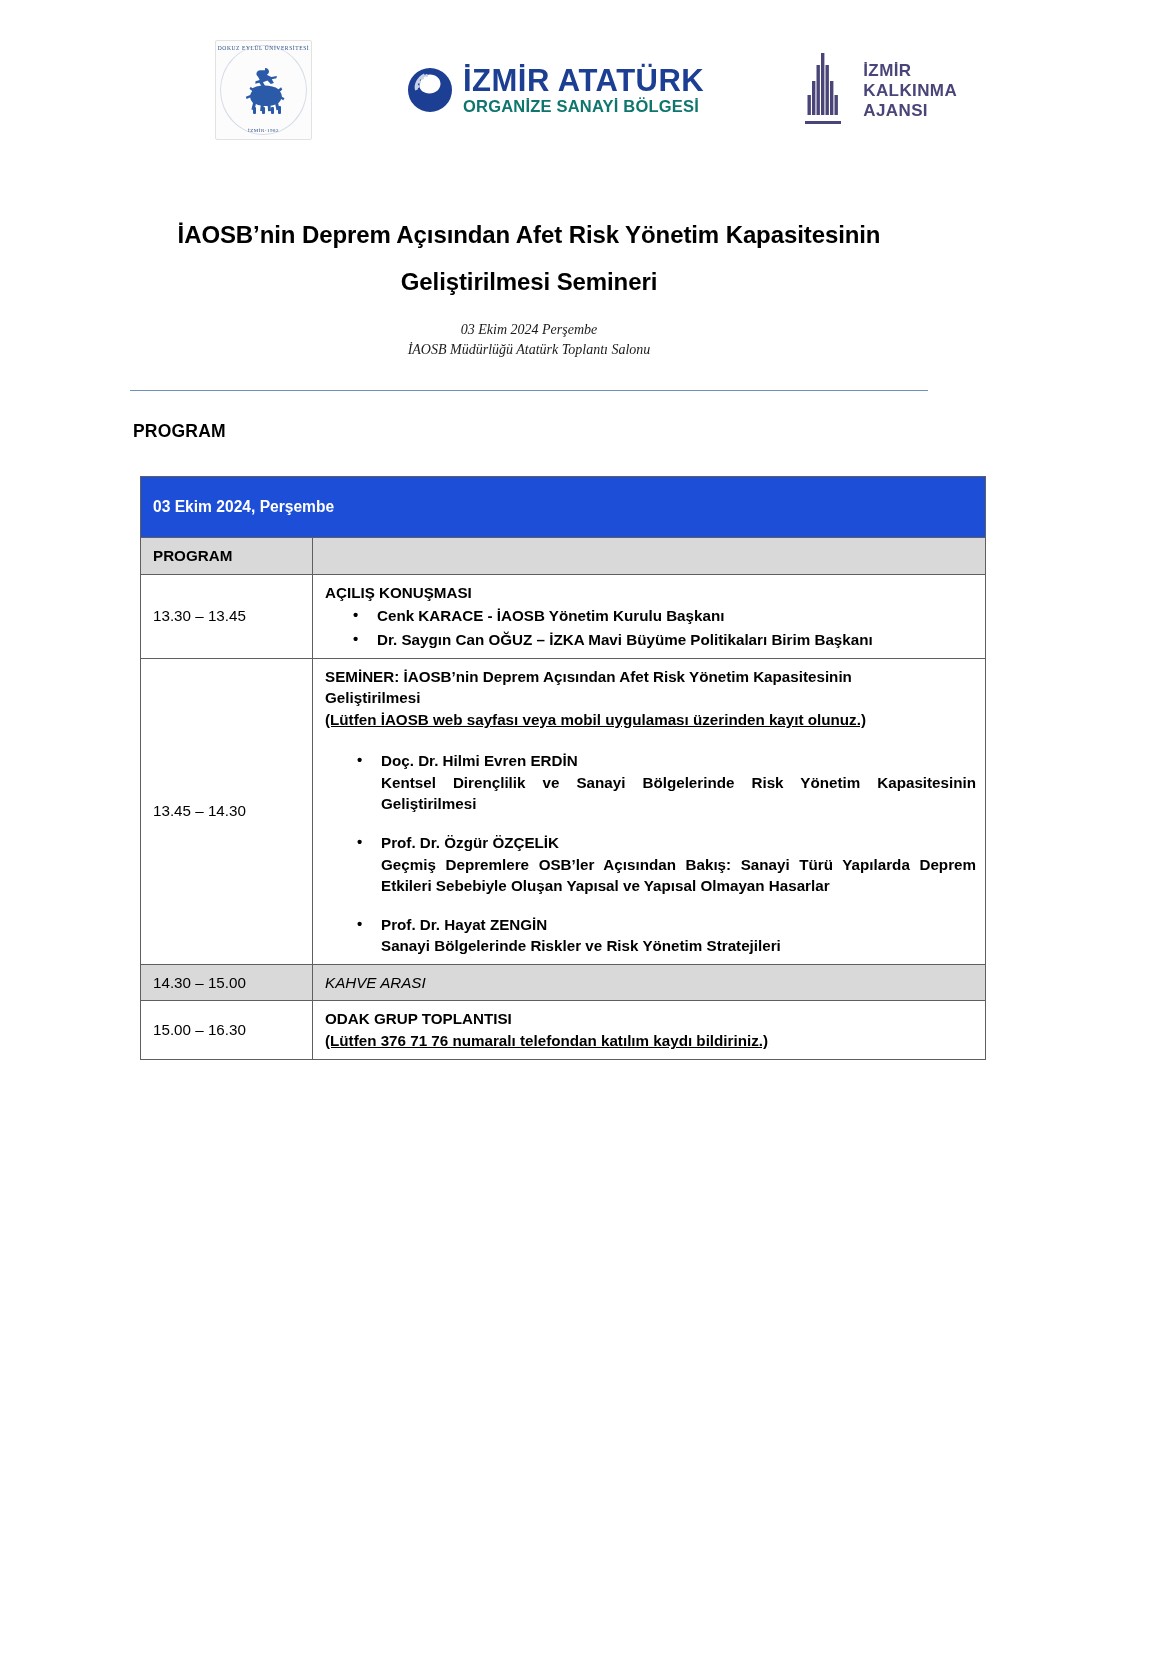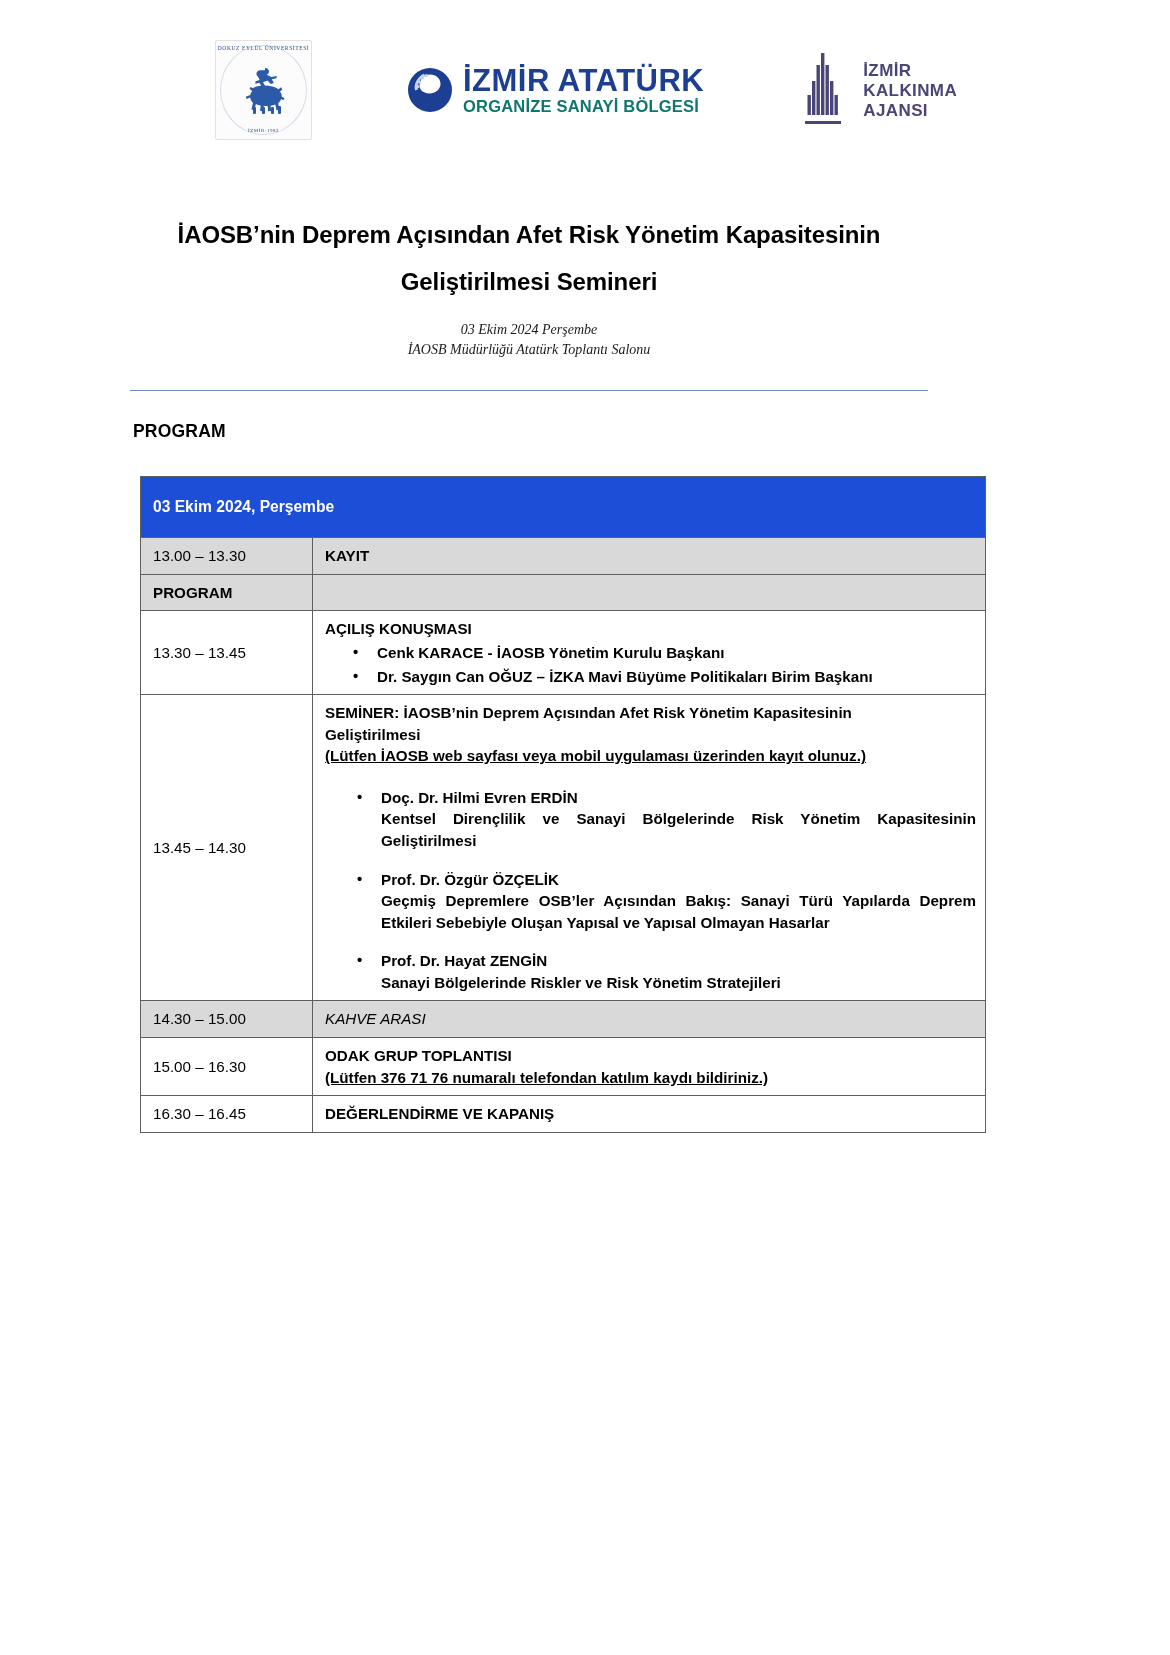--- a/index.html
+++ b/index.html
@@ -315,24 +315,20 @@
     <colgroup>
         <col class="col-time">
         <col>
       </colgroup>
     <tbody>
 
       <tr class="hdr-row">
         <td colspan="2">03 Ekim 2024, Perşembe</td>
       </tr>
 
-      <tr class="grey-row">
-        <td class="time-cell">13.00 – 13.30</td>
-        <td class="bold">KAYIT</td>
-      </tr>
 
       <tr class="grey-row">
         <td class="time-cell bold">PROGRAM</td>
         <td></td>
       </tr>
 
       <tr>
         <td class="time-cell">13.30 – 13.45</td>
         <td class="pad-cell">
           <div class="cell-title">AÇILIŞ KONUŞMASI</div>
@@ -373,21 +369,17 @@
       </tr>
 
       <tr>
         <td class="time-cell">15.00 – 16.30</td>
         <td class="pad-cell">
           <div class="cell-title">ODAK GRUP TOPLANTISI</div>
           <div class="underline-bold">(Lütfen 376 71 76 numaralı telefondan katılım kaydı bildiriniz.)</div>
         </td>
       </tr>
 
-      <tr>
-        <td class="time-cell pad-cell">16.30 – 16.45</td>
-        <td class="bold pad-cell">DEĞERLENDİRME VE KAPANIŞ</td>
-      </tr>
 
     </tbody>
   </table>
 
 </div>
 
 </body></html>

